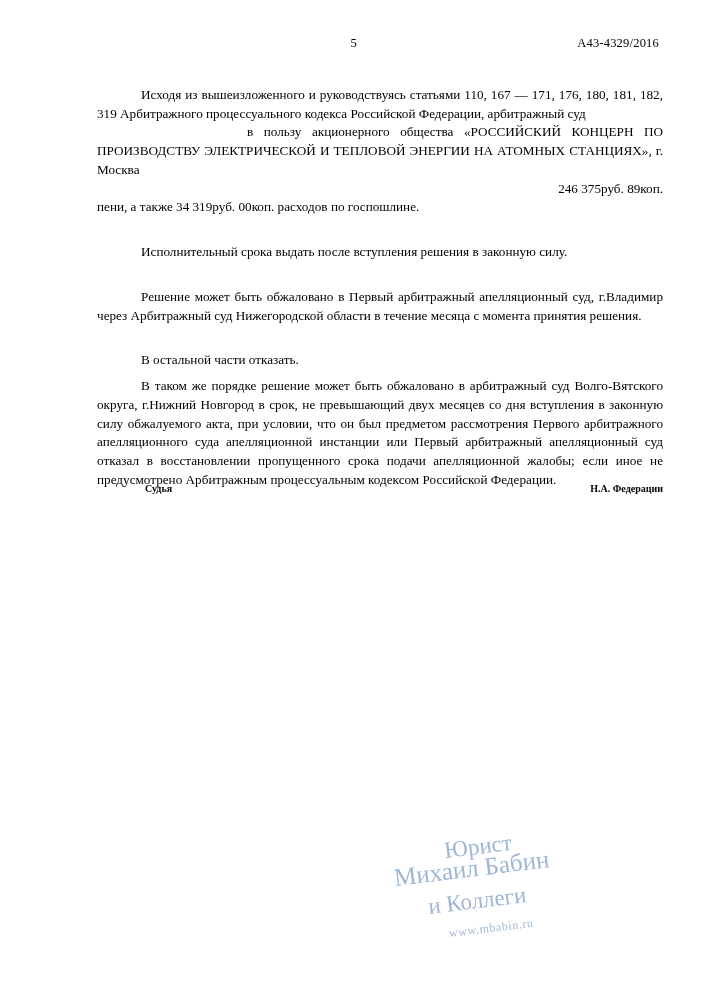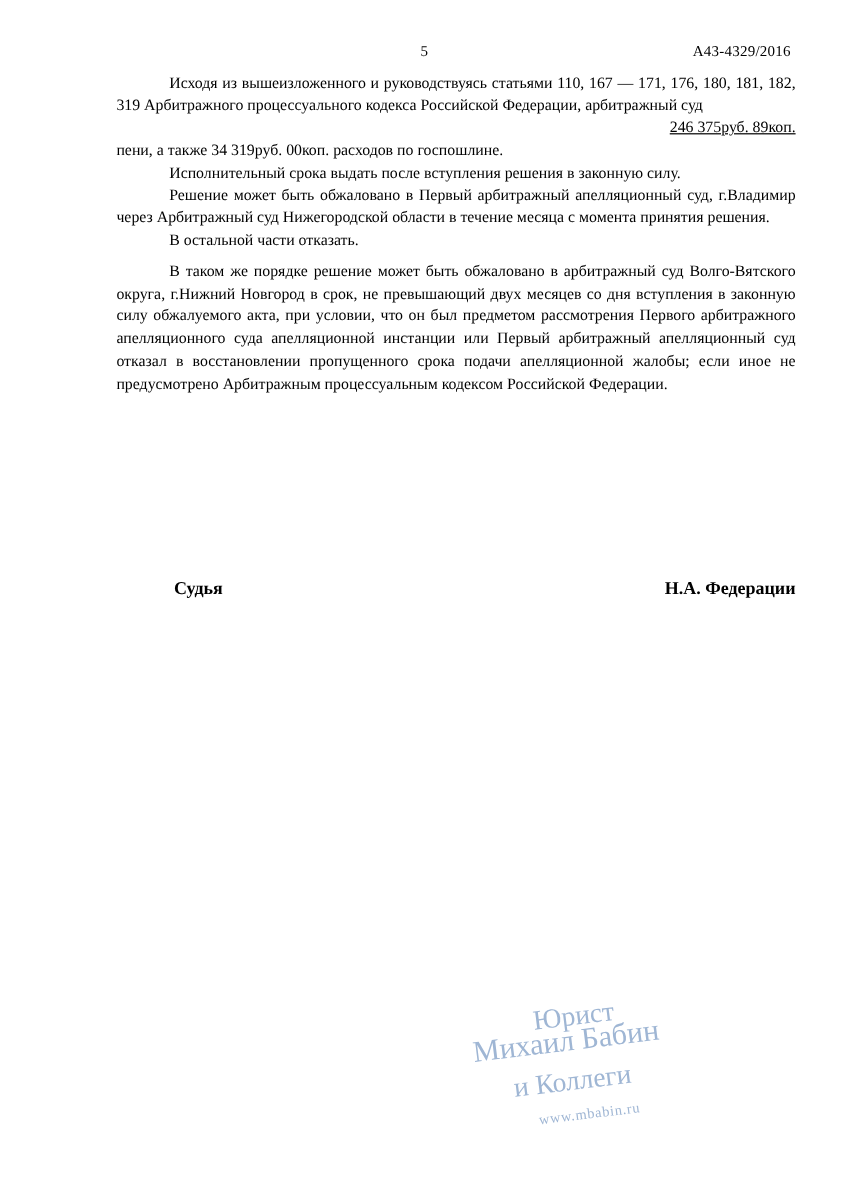--- a/index.html
+++ b/index.html
@@ -49,20 +49,21 @@
     font-size: 13.2px;
     line-height: 1.42;
   }
   p {
     margin: 0;
     text-align: justify;
     text-indent: 0;
   }
   .indent {
     text-indent: 44px;
+    margin-top: 26px;
   }
   .center {
     text-align: center;
   }
   .spaced {
     letter-spacing: 2.6px;
     font-weight: bold;
   }
   .resol {
     margin-top: 11px;
@@ -74,28 +75,27 @@
   .sum-row {
     display: flex;
     justify-content: space-between;
     align-items: baseline;
   }
   .sum-row .left {
     white-space: nowrap;
   }
   .sum-row .right {
     white-space: nowrap;
-    text-decoration: underline;
   }
   .signature {
     position: absolute;
     top: 483px;
     left: 97px;
     width: 566px;
-    font-size: 15px;
+    font-size: 10px;
     font-weight: bold;
     display: flex;
     justify-content: space-between;
   }
   .signature .judge-label {
     margin-left: 48px;
   }
   .stamp {
     position: absolute;
     left: 390px;
@@ -146,20 +146,21 @@
     <div class="page-number">5</div>
     <div class="case-number">А43-4329/2016</div>
   </div>
 
   <div class="content">
 
     <p class="indent">Исходя из вышеизложенного и руководствуясь статьями 110, 167 — 171, 176, 180, 181, 182, 319 Арбитражного процессуального кодекса Российской Федерации, арбитражный суд</p>
 
 
 
+    <p style="text-indent:150px;">в пользу акционерного общества «РОССИЙСКИЙ КОНЦЕРН ПО ПРОИЗВОДСТВУ ЭЛЕКТРИЧЕСКОЙ И ТЕПЛОВОЙ ЭНЕРГИИ НА АТОМНЫХ СТАНЦИЯХ», г. Москва</p>
 
     <div class="sum-row">
       <span class="left"></span>
       <span class="right">246 375руб. 89коп.</span>
     </div>
 
     <p>пени, а также 34 319руб. 00коп. расходов по госпошлине.</p>
 
     <p class="indent">Исполнительный срока выдать после вступления решения в законную силу.</p>
 

